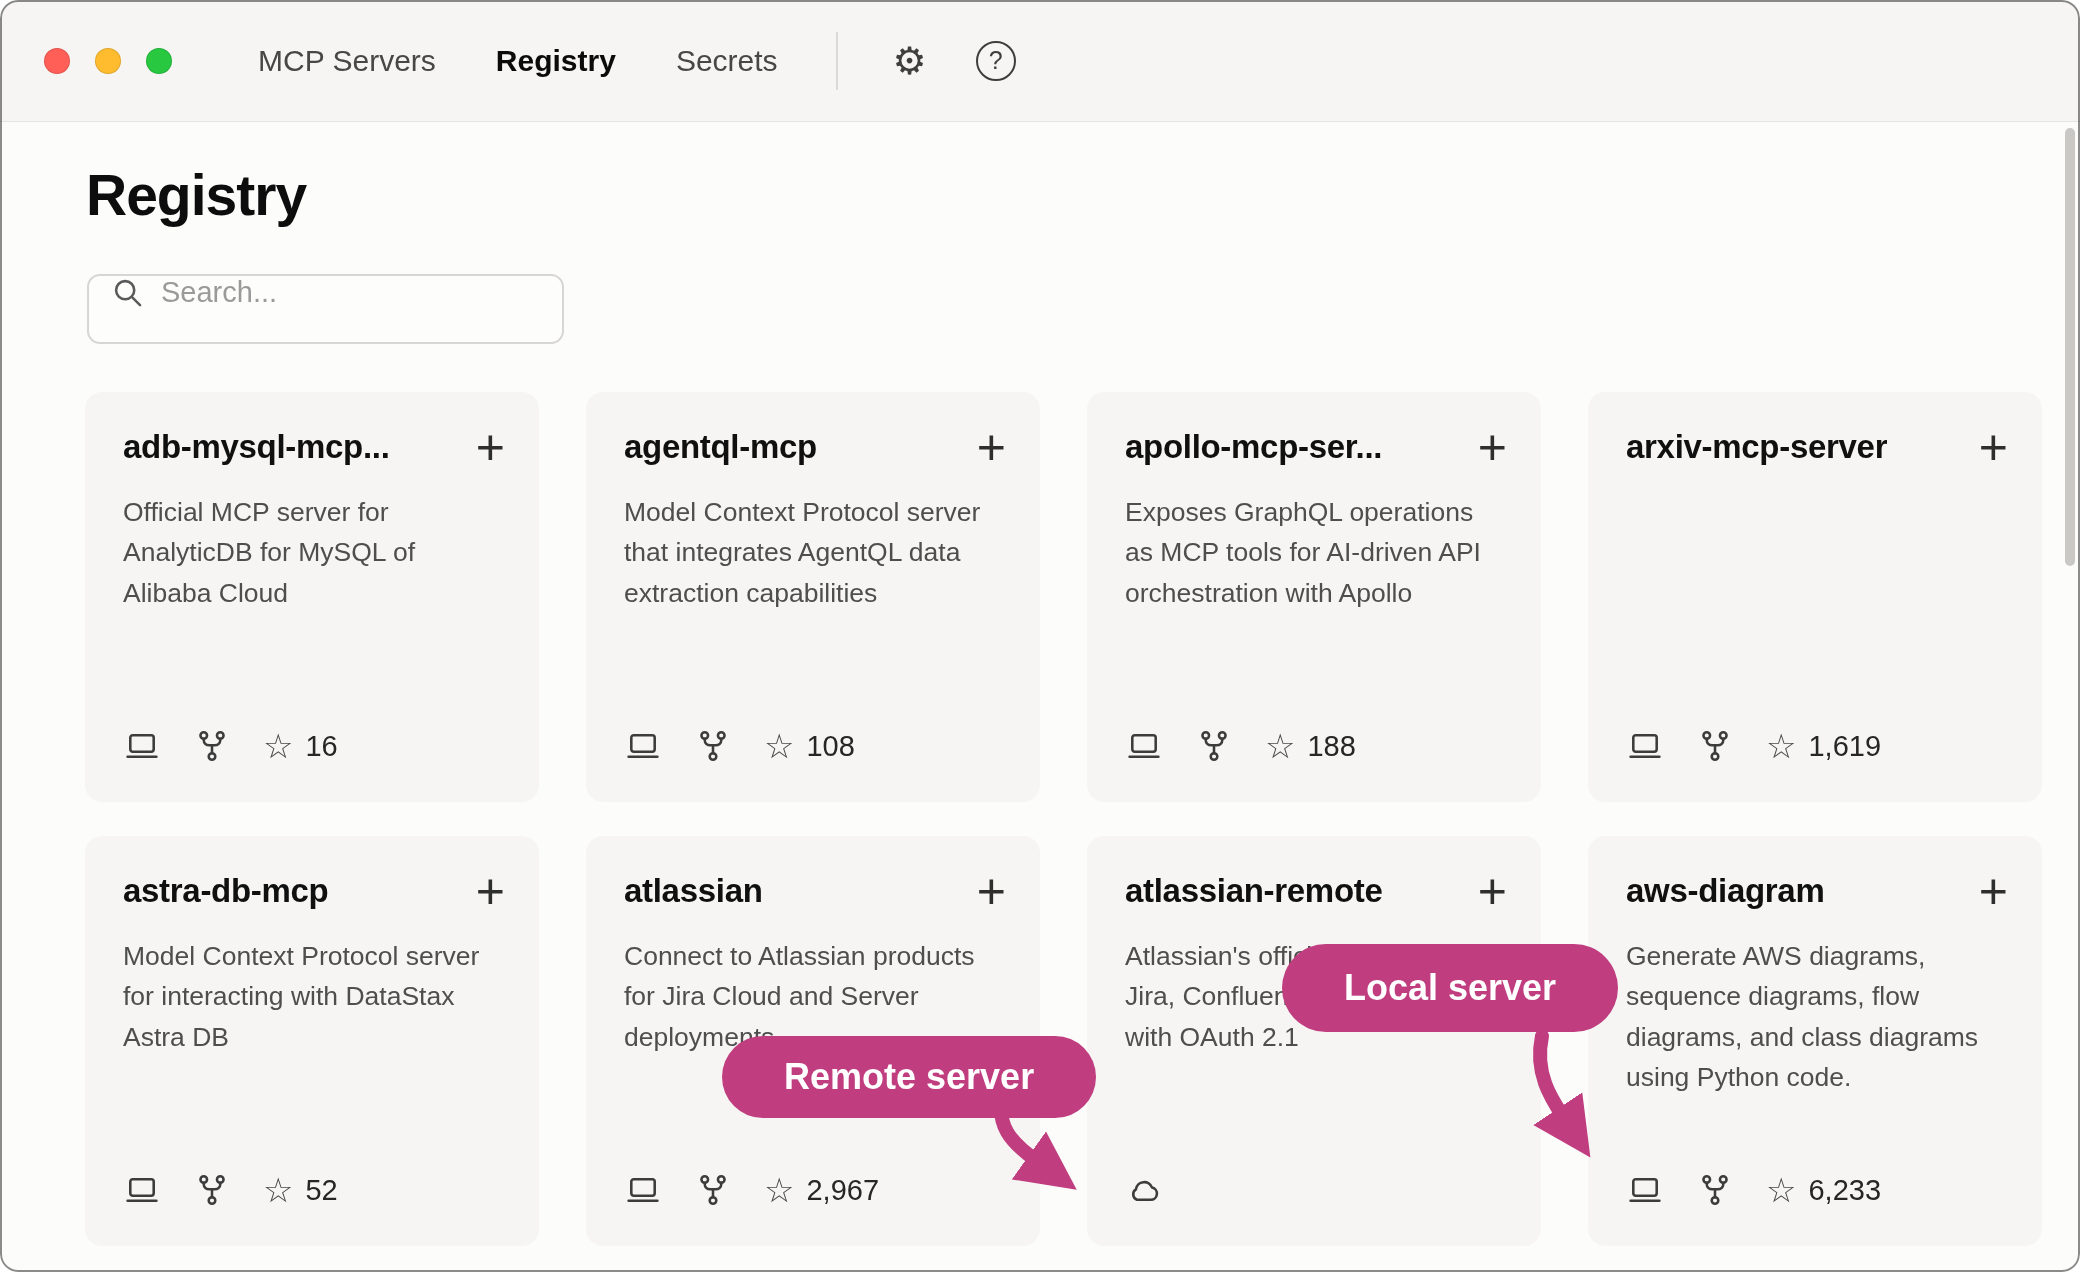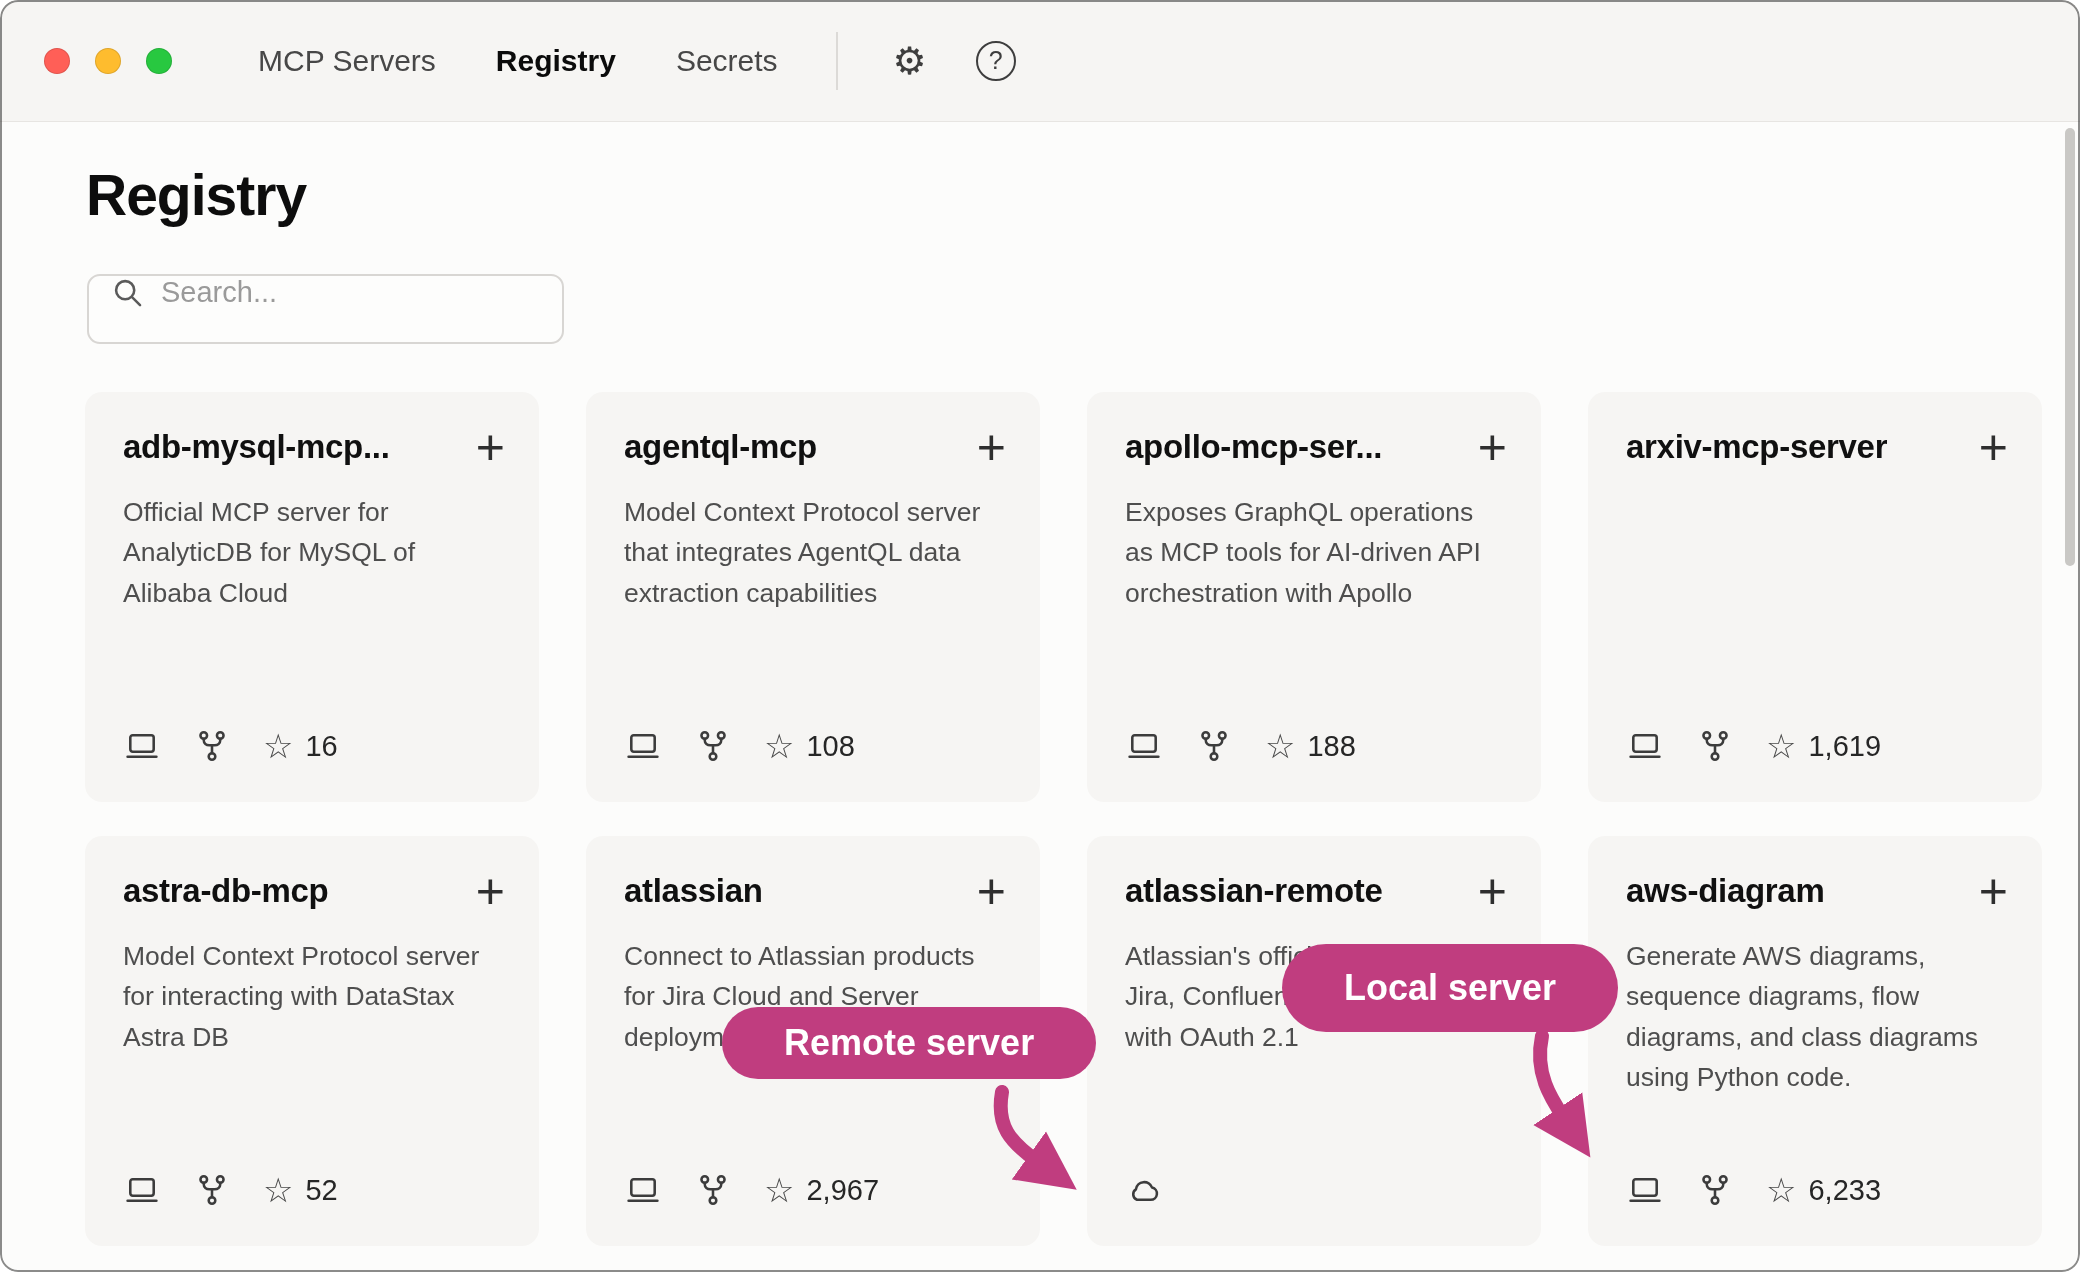--- a/index.html
+++ b/index.html
@@ -53,21 +53,21 @@
   .card-footer { margin-top:auto; display:flex; align-items:center; gap:32px; }
   .ficon svg { width:38px; height:36px; fill:none; stroke:#3c3c3c; stroke-width:1.7;
                stroke-linecap:round; stroke-linejoin:round; display:block; }
   .star-wrap { display:flex; align-items:center; gap:12px; }
   .star-glyph { font-size:34px; color:#4a4a4a; line-height:1; }
   .star-count { font-size:29px; color:#262626; }
 
   
   .pill { position:absolute; display:flex; align-items:center; color:#fff; font-weight:bold;
           font-size:36px; border-radius:48px; padding:0 62px; z-index:51; background:#c03d7f; }
-  #pill-remote { left:722px; top:1007px; height:72px; }
+  #pill-remote { left:722px; top:1036px; height:82px; }
   #pill-local  { left:1282px; top:944px; height:88px; }
   .arrows { position:absolute; inset:0; z-index:50; pointer-events:none; }
 
   .scroll-thumb { position:absolute; right:5px; top:128px; width:10px; height:438px;
                   border-radius:6px; background:#c9c8c5; z-index:60; cursor:pointer; }
 </style>
 </head>
 <body>
 
 <svg width="0" height="0" style="position:absolute" aria-hidden="true">

